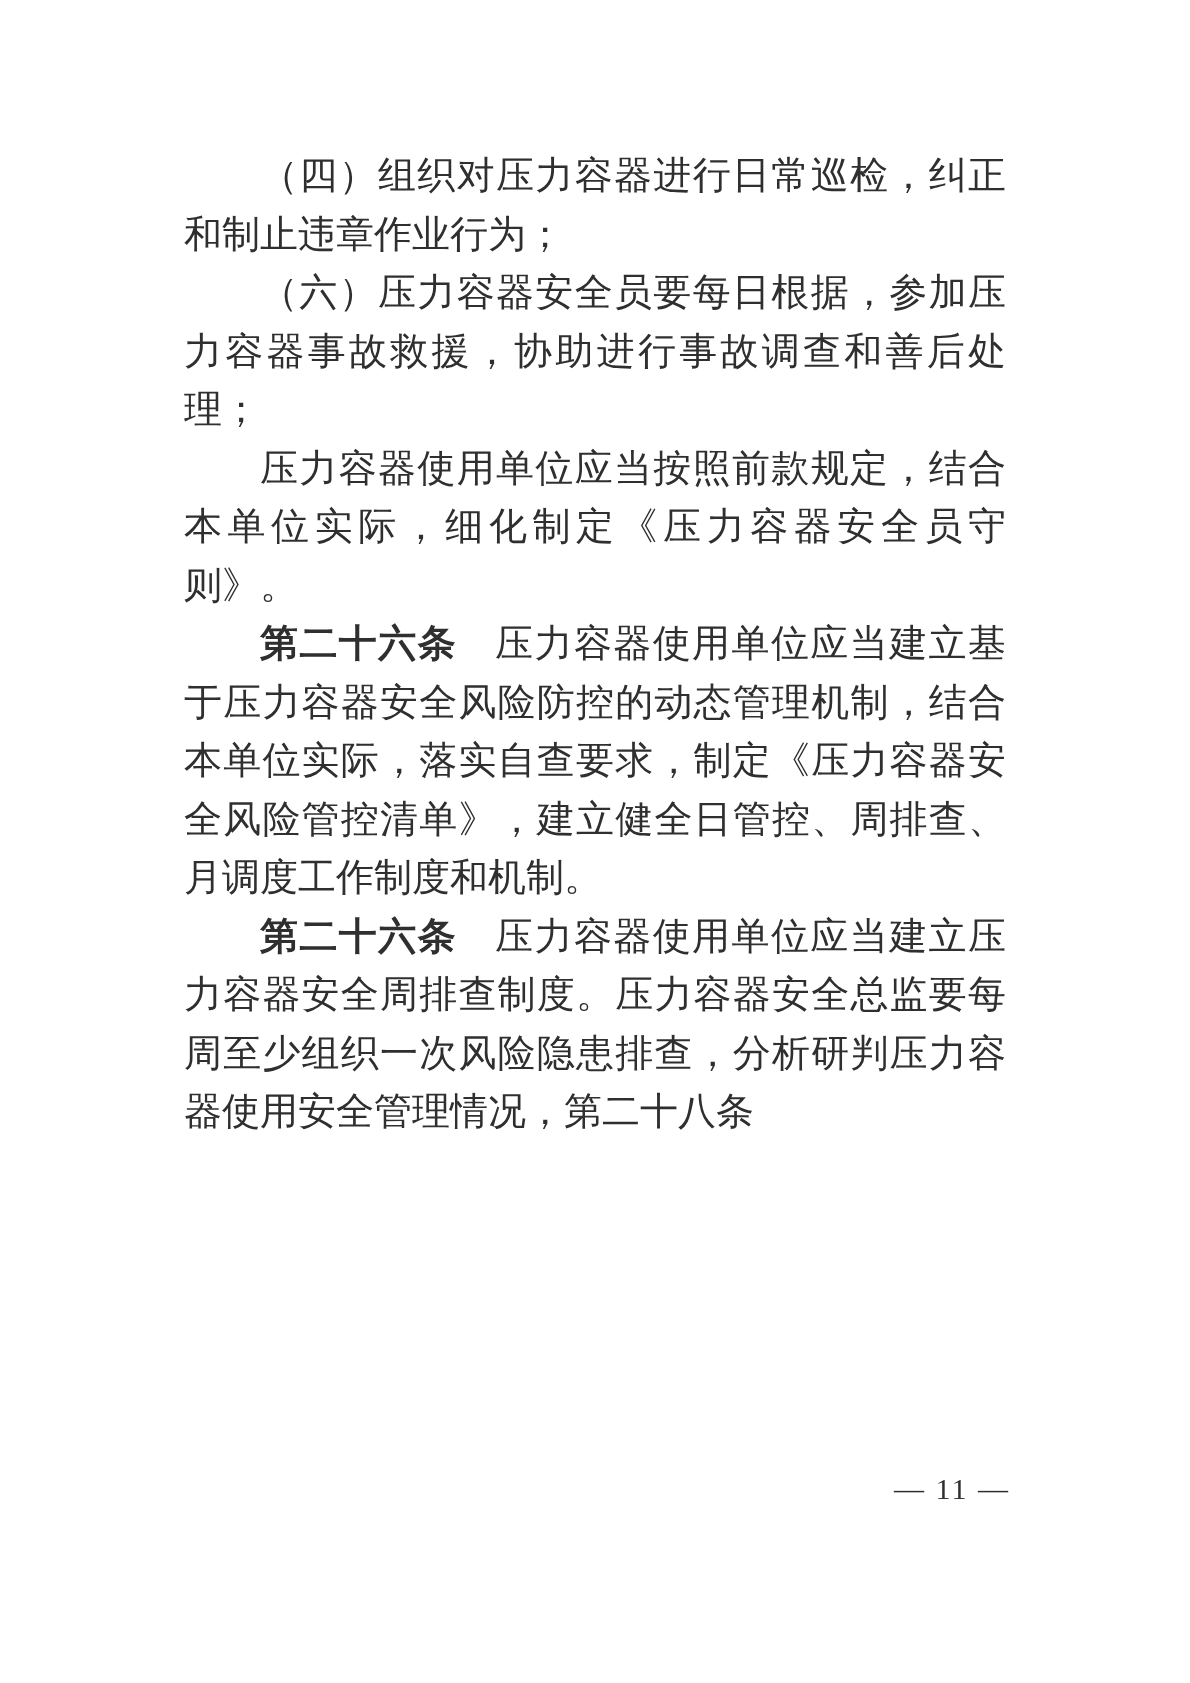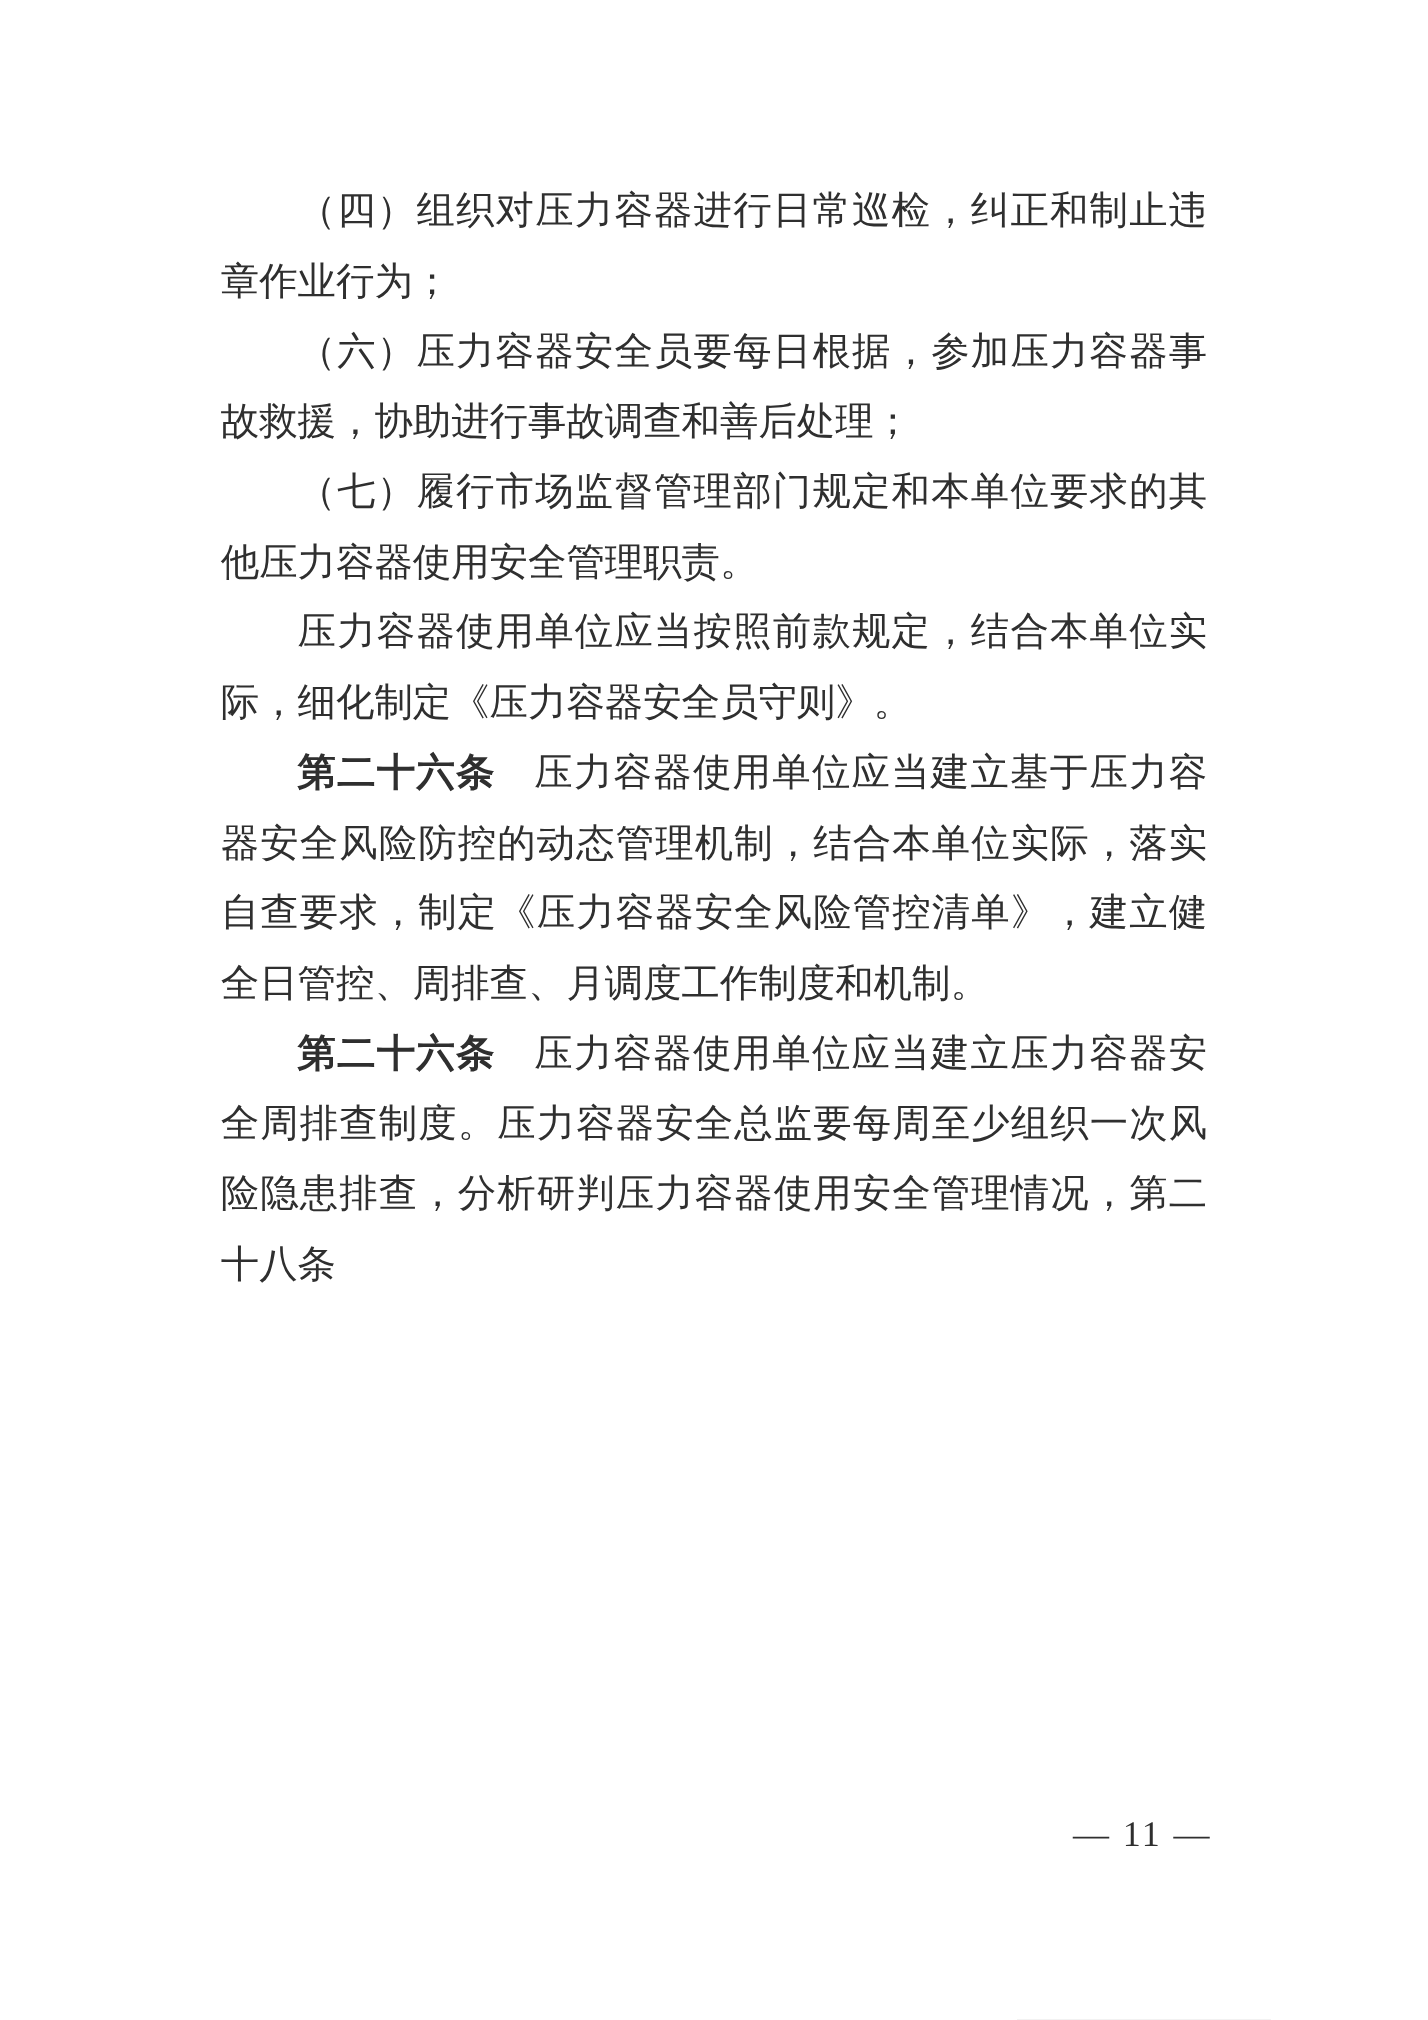--- a/index.html
+++ b/index.html
@@ -19,39 +19,39 @@
   }
   .doc-body {
     position: absolute;
     left: 184px;
     top: 146px;
     width: 822px;
   }
   .doc-body p {
     margin: 0;
     padding: 0;
-    font-size: 32px;
+    font-size: 38px;
     line-height: 58.5px;
     text-align: justify;
     text-justify: inter-ideograph;
     text-indent: 2em;
     letter-spacing: 0px;
     word-break: break-all;
   }
   .article-label {
     font-weight: bold;
     font-family: Liberation Serif, serif;
     margin-right: 1em;
   }
   .article-label:empty {
     margin-right: 0;
   }
   .page-number {
     position: absolute;
-    top: 1512px;
+    top: 1472px;
     right: 180px;
     font-size: 30px;
     line-height: 34px;
     color: #2f2f2f;
     letter-spacing: 2px;
     white-space: nowrap;
     text-align: right;
   }
 </style>
 </head>
@@ -59,21 +59,20 @@
 
 <div class="page">
 
   <div class="doc-body">
 
     <p><span class="article-label"></span><span>（四）组织对压力容器进行日常巡检，纠正和制止违章作业行为；</span></p>
 
 
     <p><span class="article-label"></span><span>（六）压力容器安全员要每日根据，参加压力容器事故救援，协助进行事故调查和善后处理；</span></p>
 
-    <p><span class="article-label"></span><span>（七）履行市场监督管理部门规定和本单位要求的其他压力容器使用安全管理职责。</span></p>
 
     <p><span class="article-label"></span><span>压力容器使用单位应当按照前款规定，结合本单位实际，细化制定《压力容器安全员守则》。</span></p>
 
     <p><span class="article-label">第二十六条</span><span>压力容器使用单位应当建立基于压力容器安全风险防控的动态管理机制，结合本单位实际，落实自查要求，制定《压力容器安全风险管控清单》，建立健全日管控、周排查、月调度工作制度和机制。</span></p>
 
 
     <p><span class="article-label">第二十六条</span><span>压力容器使用单位应当建立压力容器安全周排查制度。压力容器安全总监要每周至少组织一次风险隐患排查，分析研判压力容器使用安全管理情况，第二十八条</span></p>
 
   </div>
 

